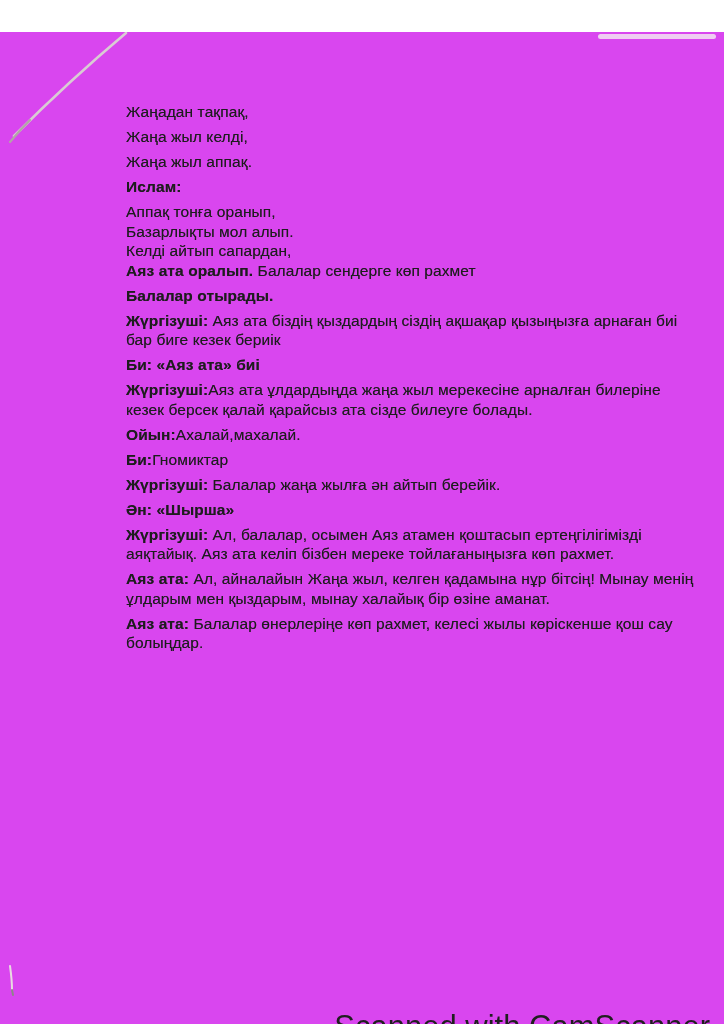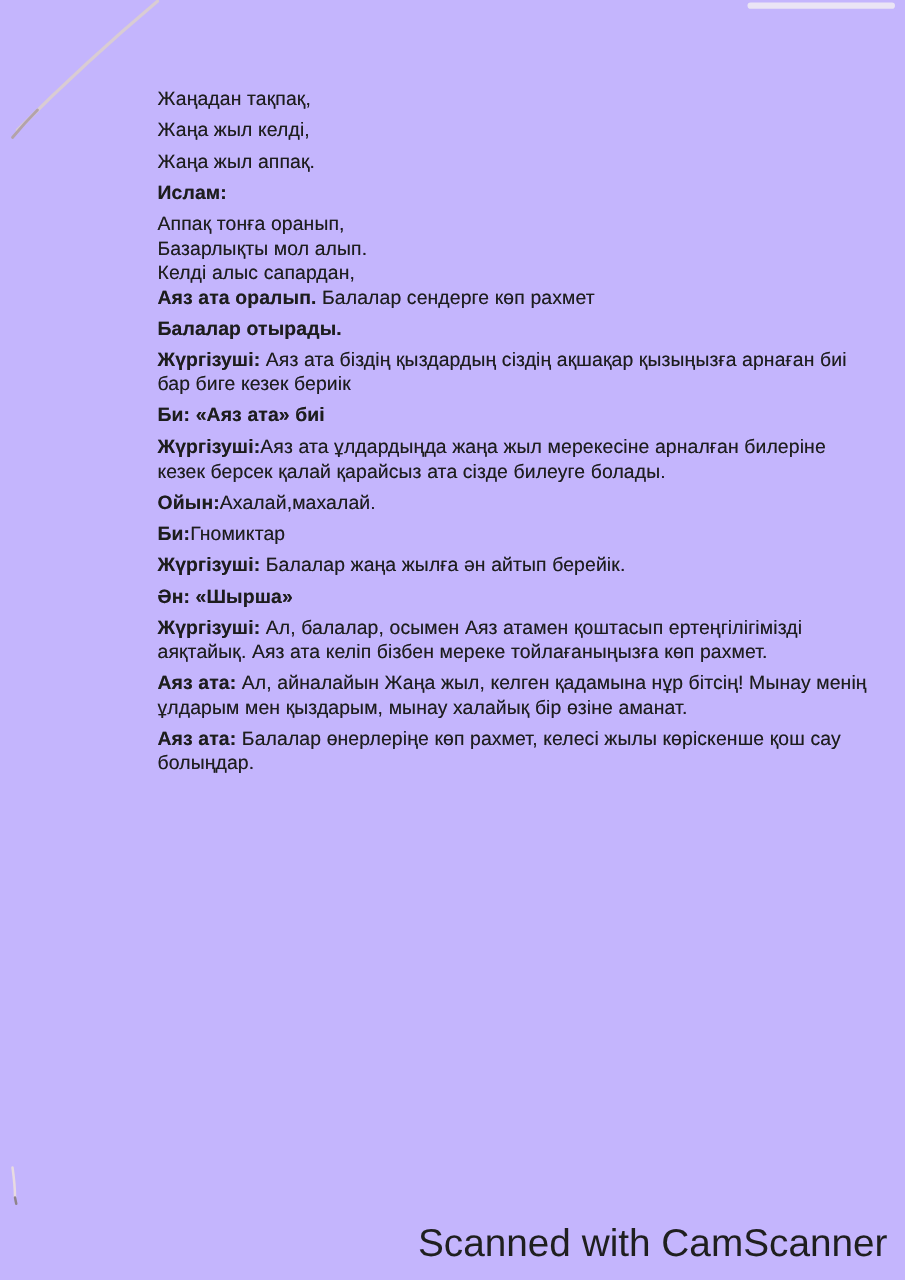--- a/index.html
+++ b/index.html
@@ -50,38 +50,38 @@
     line-height: 34px;
     color: #1f1f1f;
     letter-spacing: 0px;
     white-space: nowrap;
     font-family: "Liberation Sans", "DejaVu Sans", sans-serif;
   }
 </style>
 </head>
 <body>
 
-<div class="page" style="background: #c4b5fd;">
+<div class="page" style="background: #d946ef; margin-top: 32px;">
 
   <svg class="crease-svg" width="724" height="1024" viewBox="0 0 724 1024">
     <path d="M126,1 Q70,48 14,104" fill="none" stroke-width="2.6" stroke-linecap="round" stroke="#d9ccd3"></path>
     <path d="M30,88 Q20,98 10,110" fill="none" stroke-width="2.2" stroke-linecap="round" stroke="#b3a3a9"></path>
 
     <path d="M10,934 Q12,948 12,958" fill="none" stroke-width="2" stroke-linecap="round" stroke="#e8dbe0"></path>
     <path d="M12,958 L13,963" fill="none" stroke-width="2" stroke-linecap="round" stroke="#8f8489"></path>
 
     <rect x="598" y="2" width="118" height="5" rx="2.5" fill="#f4f0f2" opacity="0.8"></rect>
   </svg>
 
   <div class="doc" style="color: rgb(29, 29, 29);">
       <p class="para"><span>Жаңадан тақпақ,</span></p>
       <p class="para"><span>Жаңа жыл келді,</span></p>
       <p class="para"><span>Жаңа жыл аппақ.</span></p>
       <p class="para"><span class="b">Ислам:</span></p>
-      <p class="para"><span>Аппақ тонға оранып,</span><br><span>Базарлықты мол алып.</span><br><span>Келді алыс сапардан,</span><br><span class="b">Аяз ата оралып.</span><span> Балалар сендерге көп рахмет</span></p>
+      <p class="para"><span>Аппақ тонға оранып,</span><br><span>Базарлықты мол алып.</span><br><span>Келді айтып сапардан,</span><br><span class="b">Аяз ата оралып.</span><span> Балалар сендерге көп рахмет</span></p>
       <p class="para"><span class="b">Балалар отырады.</span></p>
       <p class="para"><span class="b">Жүргізуші:</span><span> Аяз ата біздің қыздардың сіздің ақшақар қызыңызға арнаған биі бар биге кезек бериік</span></p>
       <p class="para"><span class="b">Би: «Аяз ата» биі</span></p>
       <p class="para"><span class="b">Жүргізуші:</span><span>Аяз ата ұлдардыңда жаңа жыл мерекесіне арналған билеріне кезек берсек қалай қарайсыз ата сізде билеуге болады.</span></p>
       <p class="para"><span class="b">Ойын:</span><span>Ахалай,махалай.</span></p>
       <p class="para"><span class="b">Би:</span><span>Гномиктар</span></p>
       <p class="para"><span class="b">Жүргізуші:</span><span> Балалар жаңа жылға ән айтып берейік.</span></p>
       <p class="para"><span class="b">Ән: «Шырша»</span></p>
       <p class="para"><span class="b">Жүргізуші:</span><span> Ал, балалар, осымен Аяз атамен қоштасып ертеңгілігімізді аяқтайық. Аяз ата келіп бізбен мереке тойлағаныңызға көп рахмет.</span></p>
       <p class="para"><span class="b">Аяз ата:</span><span> Ал, айналайын Жаңа жыл, келген қадамына нұр бітсің! Мынау менің ұлдарым мен қыздарым, мынау халайық бір өзіне аманат.</span></p>

